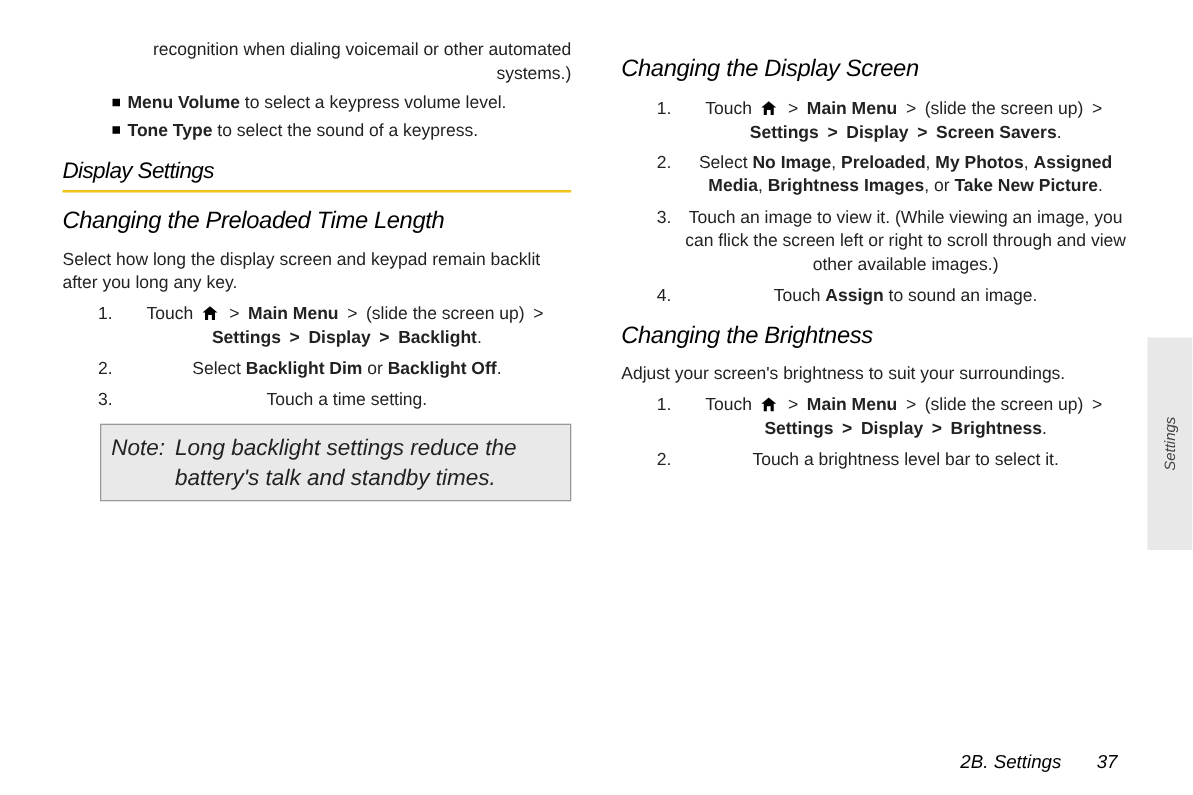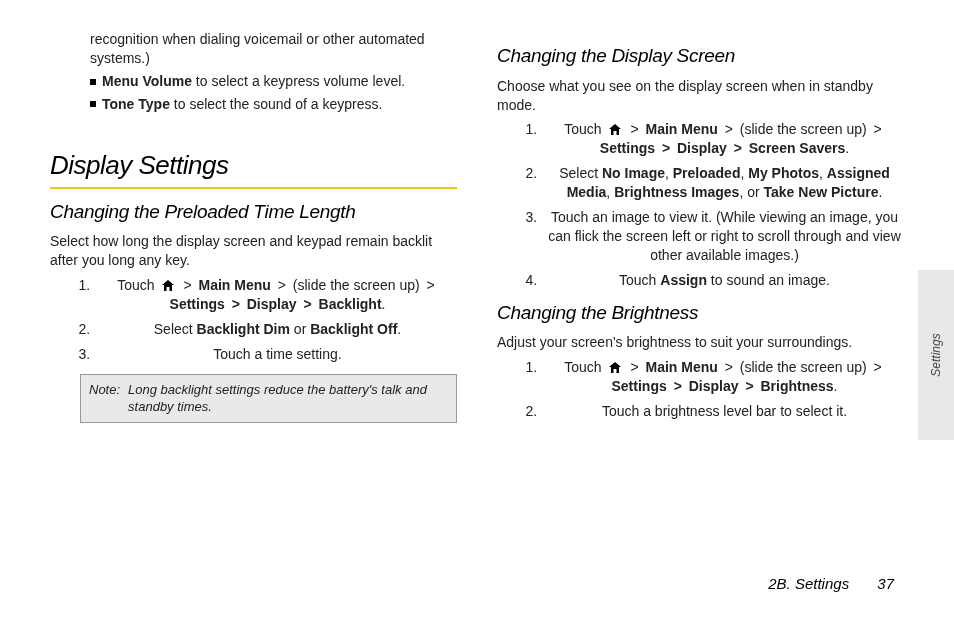--- a/index.html
+++ b/index.html
@@ -19,40 +19,41 @@
     box-sizing: border-box;
     height: 560px;
   }
   .col {
     flex: 1;
     font-size: 14px;
     line-height: 1.35;
   }
   .hang {
     padding-left: 40px;
+    text-align: right;
   }
   .sq {
     display: inline-block;
     width: 6px;
     height: 6px;
     background: #000;
     margin: 0 6px 1px 0;
     vertical-align: middle;
   }
   .bullet-item {
     padding-left: 40px;
     margin: 4px 0;
   }
   h1.section {
     font-family: Arial, Helvetica, sans-serif;
     font-weight: normal;
     font-style: italic;
-    font-size: 26px;
+    font-size: 18px;
     letter-spacing: -0.5px;
-    margin: 34px 0 4px 0;
+    margin: 10px 0 4px 0;
     color: #000;
   }
   .rule {
     height: 2px;
     background: #f0c419;
     margin: 0 0 10px 0;
   }
   h2.sub {
     font-weight: normal;
     font-style: italic;
@@ -75,21 +76,21 @@
     display: inline-block;
     vertical-align: -2px;
     margin: 0 2px;
   }
   .home-icon svg { display: block; }
   .gt { margin: 0 3px; }
   .note-box {
     border: 1px solid #999;
     background: #e9e9e9;
     font-style: italic;
-    font-size: 13px;
+    font-size: 18px;
     padding: 6px 8px 6px 8px;
     margin: 10px 0 0 30px;
     display: flex;
     gap: 8px;
     justify-content: flex-end;
   }
   .note-label { font-style: italic; white-space: nowrap; }
   .note-text { flex: 1; }
   .side-tab {
     position: absolute;
@@ -104,21 +105,21 @@
     top: 50%;
     left: 50%;
     transform: translate(-50%, -50%) rotate(-90deg);
     font-style: italic;
     font-size: 12px;
     color: #444;
     white-space: nowrap;
   }
   .footer {
     position: absolute;
-    bottom: 44px;
+    bottom: 18px;
     right: 60px;
     font-style: italic;
     font-size: 15px;
     color: #000;
   }
   .footer .pn { font-style: italic; margin-left: 24px; }
 </style>
 </head>
 <body>
 
@@ -163,21 +164,20 @@
     </ol>
 
     <div class="note-box">
       <div class="note-label">Note:</div>
       <div class="note-text">Long backlight settings reduce the battery's talk and standby times.</div>
     </div>
   </div>
 
   <div class="col">
     <h2 class="sub" style="margin-top:13px">Changing the Display Screen</h2>
-    <div>Choose what you see on the display screen when in standby mode.</div>
 
     <ol>
       <li>
         <span>Touch </span>
         <span class="home-icon"><svg width="14" height="13" viewBox="0 0 14 13">
               <path d="M7 1 L13 6 L11 6 L11 12 L8.5 12 L8.5 8 L5.5 8 L5.5 12 L3 12 L3 6 L1 6 Z" fill="#000"></path>
             </svg></span>
         <span class="gt">&gt;</span>
         <span class="b">Main Menu</span>
         <span class="gt">&gt;</span>

